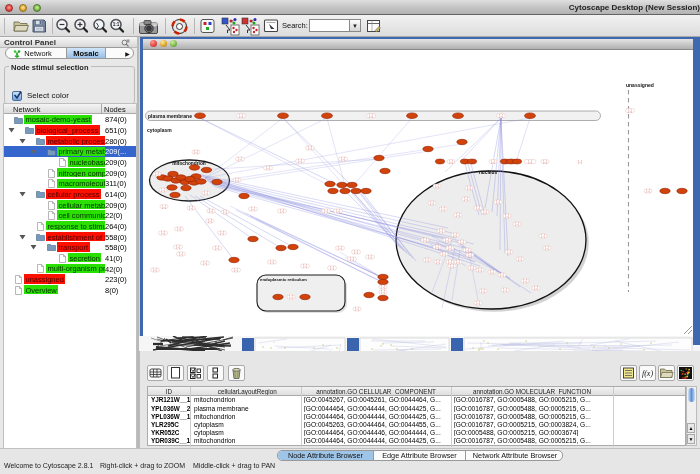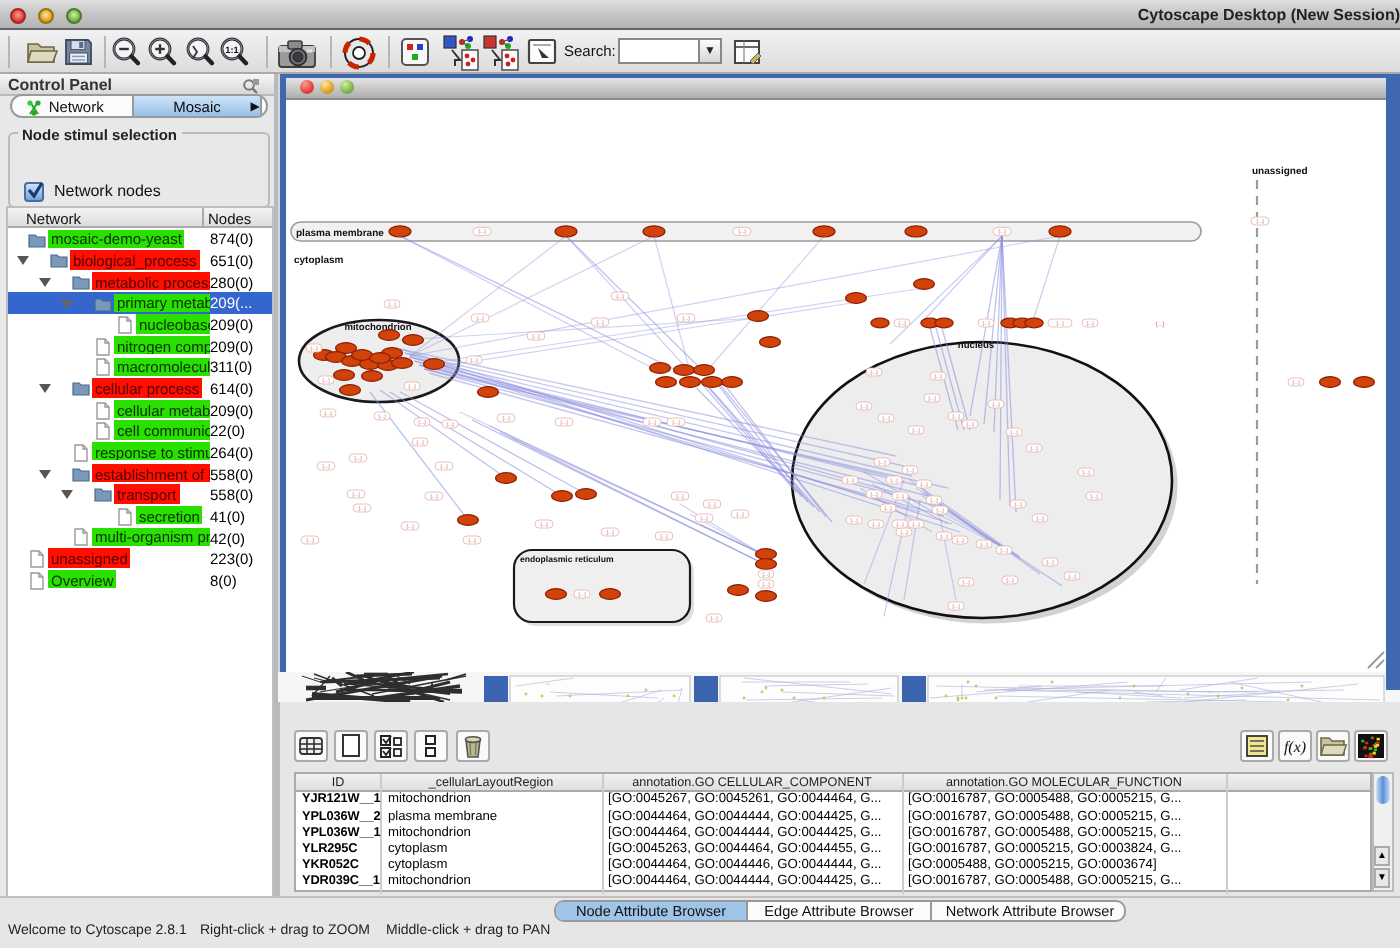--- a/index.html
+++ b/index.html
@@ -124,31 +124,31 @@
 </div>
 <div class="abs" style="left:5px;top:10px;width:129px;height:12px;background:#fbfbfb;border:1px solid #9a9a9a;border-radius:6px;overflow:hidden">
 <div class="abs" style="left:0;top:0;width:61px;height:12px;font-size:7.5px;color:#111;text-align:center;line-height:11px;border-right:1px solid #9a9a9a">&nbsp;&nbsp;Network</div>
 <svg class="abs" style="left:7px;top:2px" width="8" height="8" viewBox="0 0 8 8">
         <line x1="2" y1="1" x2="6" y2="7" stroke="#2a2" stroke-width="1"></line>
         <line x1="6" y1="1" x2="2" y2="7" stroke="#2a2" stroke-width="1"></line>
         <circle cx="2" cy="1.5" r="1.3" fill="#3c3"></circle>
         <circle cx="6" cy="1.5" r="1.3" fill="#2a2"></circle>
         <circle cx="4" cy="6.5" r="1.3" fill="#2a2"></circle>
       </svg>
-<div class="abs" style="left:61px;top:0;width:64px;height:12px;background:linear-gradient(#cfe4f8,#8db8e4);font-size:7.5px;font-weight:normal;color:#0a0a0a;text-align:center;line-height:11px;border-right:1px solid #9a9a9a">Mosaic</div>
+<div class="abs" style="left:61px;top:0;width:39px;height:12px;background:linear-gradient(#cfe4f8,#8db8e4);font-size:7.5px;font-weight:bold;color:#0a0a0a;text-align:center;line-height:11px;border-right:1px solid #9a9a9a">Mosaic</div>
 <div class="abs" style="left:114px;top:0;width:15px;height:12px;font-size:6px;color:#111;text-align:center;line-height:12px">▶</div>
 </div>
 <div class="abs" style="left:4px;top:29px;width:131px;height:38px;border:1px solid #bbb;border-radius:3px;">
 <div class="abs" style="left:4px;top:-4px;background:#e8e8e8;padding:0 2px;font-size:7.5px;font-weight:bold;color:#222">Node stimul selection</div>
 <div class="abs" style="left:7px;top:24px;width:10px;height:10px;background:linear-gradient(#cfe2f8,#74a3dd);border:1px solid #4a6da0;border-radius:2px;">
 <svg width="9" height="11" viewBox="0 0 9 11" style="position:absolute;left:0;top:-2px">
           <path d="M1.5 5 L4 8 L8 1.5" fill="none" stroke="#1a3a6a" stroke-width="1.6"></path>
         </svg>
       </div>
-<div class="abs" style="left:22px;top:24px;font-size:8px;color:#111">Network nodes</div>
+<div class="abs" style="left:22px;top:24px;font-size:8px;color:#111">Select color</div>
 </div>
 </div>
 <div class="abs" style="left:3px;top:103px;width:134px;height:346px;background:#fff;border:1px solid #bfbfbf;overflow:hidden;font-size:7.5px">
     <div class="abs" style="left:0;top:0;width:132px;height:10px;background:linear-gradient(#f4f4f4,#dcdcdc);border-bottom:1px solid #aaa;">
 <div class="abs" style="left:9px;top:1px;color:#111">Network</div>
 <div class="abs" style="left:97px;top:0;width:1px;height:10px;background:#aaa"></div>
 <div class="abs" style="left:100px;top:1px;color:#111">Nodes</div>
     </div>
     <svg class="abs" style="left:10px;top:11.6px" width="9" height="8" viewBox="0 0 9 8">
       <path d="M0.5 1.5 L3.5 1.5 L4.5 2.5 L8.5 2.5 L8.5 7.5 L0.5 7.5 Z" fill="#7999bb" stroke="#4a6a8a" stroke-width="0.6"></path>

